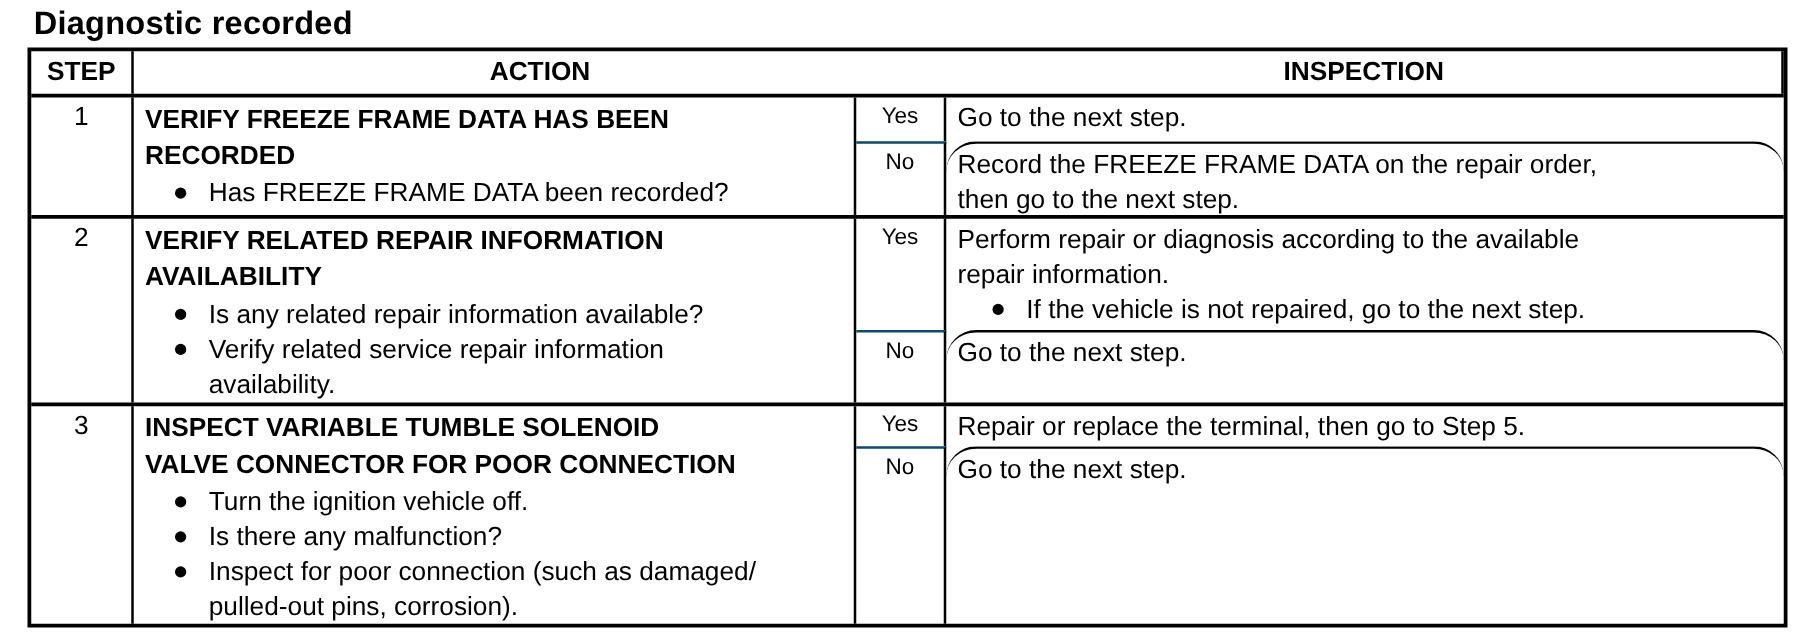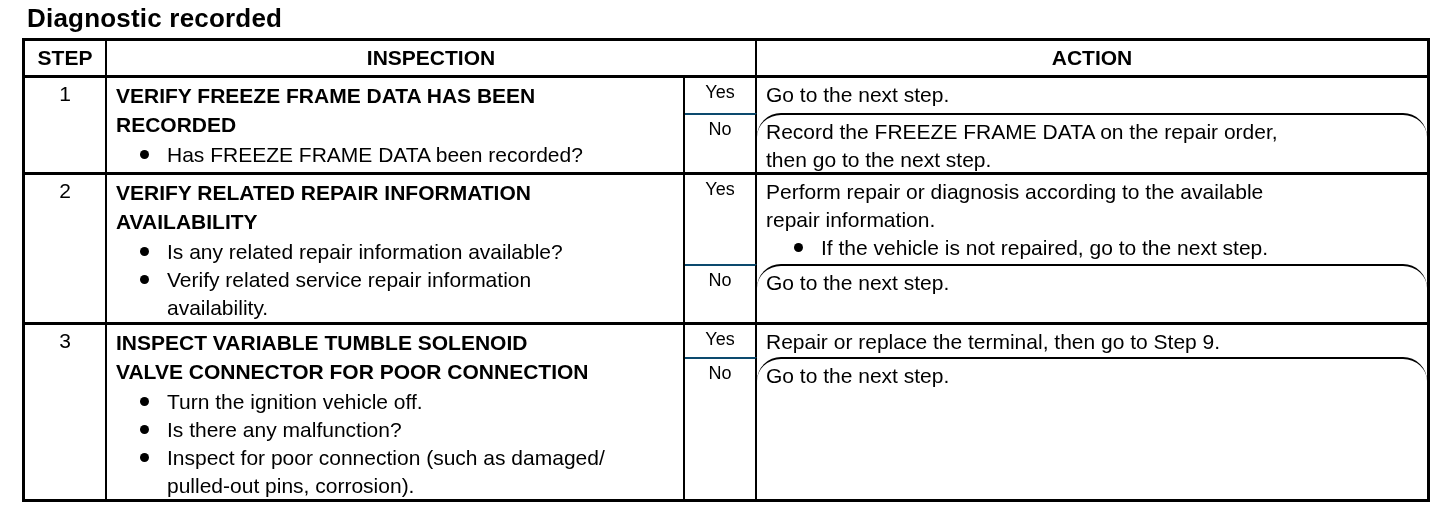--- a/index.html
+++ b/index.html
@@ -123,22 +123,22 @@
 <body>
 
 <div class="page">
 
   <div class="doc-title">Diagnostic recorded</div>
 
   <div class="dtable">
 
     <div class="hdr-row">
       <div class="hdr-cell v">STEP</div>
+      <div class="hdr-cell">ACTION</div>
       <div class="hdr-cell v">INSPECTION</div>
-      <div class="hdr-cell">ACTION</div>
     </div>
 
     <div class="row r1">
       <div class="cell step v">1</div>
       <div class="cell insp v">
         <div class="heading">VERIFY FREEZE FRAME DATA HAS BEEN
 RECORDED</div>
         <div class="blist">
           <div class="bitem"><span class="dot"></span><span>Has FREEZE FRAME DATA been recorded?</span></div>
         </div>
@@ -184,21 +184,21 @@
 VALVE CONNECTOR FOR POOR CONNECTION</div>
         <div class="blist">
           <div class="bitem"><span class="dot"></span><span>Turn the ignition vehicle off.</span></div>
           <div class="bitem"><span class="dot"></span><span>Is there any malfunction?</span></div>
           <div class="bitem"><span class="dot"></span><span>Inspect for poor connection (such as damaged/
 pulled-out pins, corrosion).</span></div>
         </div>
       </div>
       <div class="cell yn yn-yes v">Yes</div>
       <div class="cell act act-yes">
-        <div class="pre">Repair or replace the terminal, then go to Step 9.</div>
+        <div class="pre">Repair or replace the terminal, then go to Step 5.</div>
       </div>
       <div class="cell yn yn-no v">No</div>
       <div class="cell act act-no">
         <div class="pre">Go to the next step.</div>
       </div>
     </div>
 
   </div>
 </div>
 

